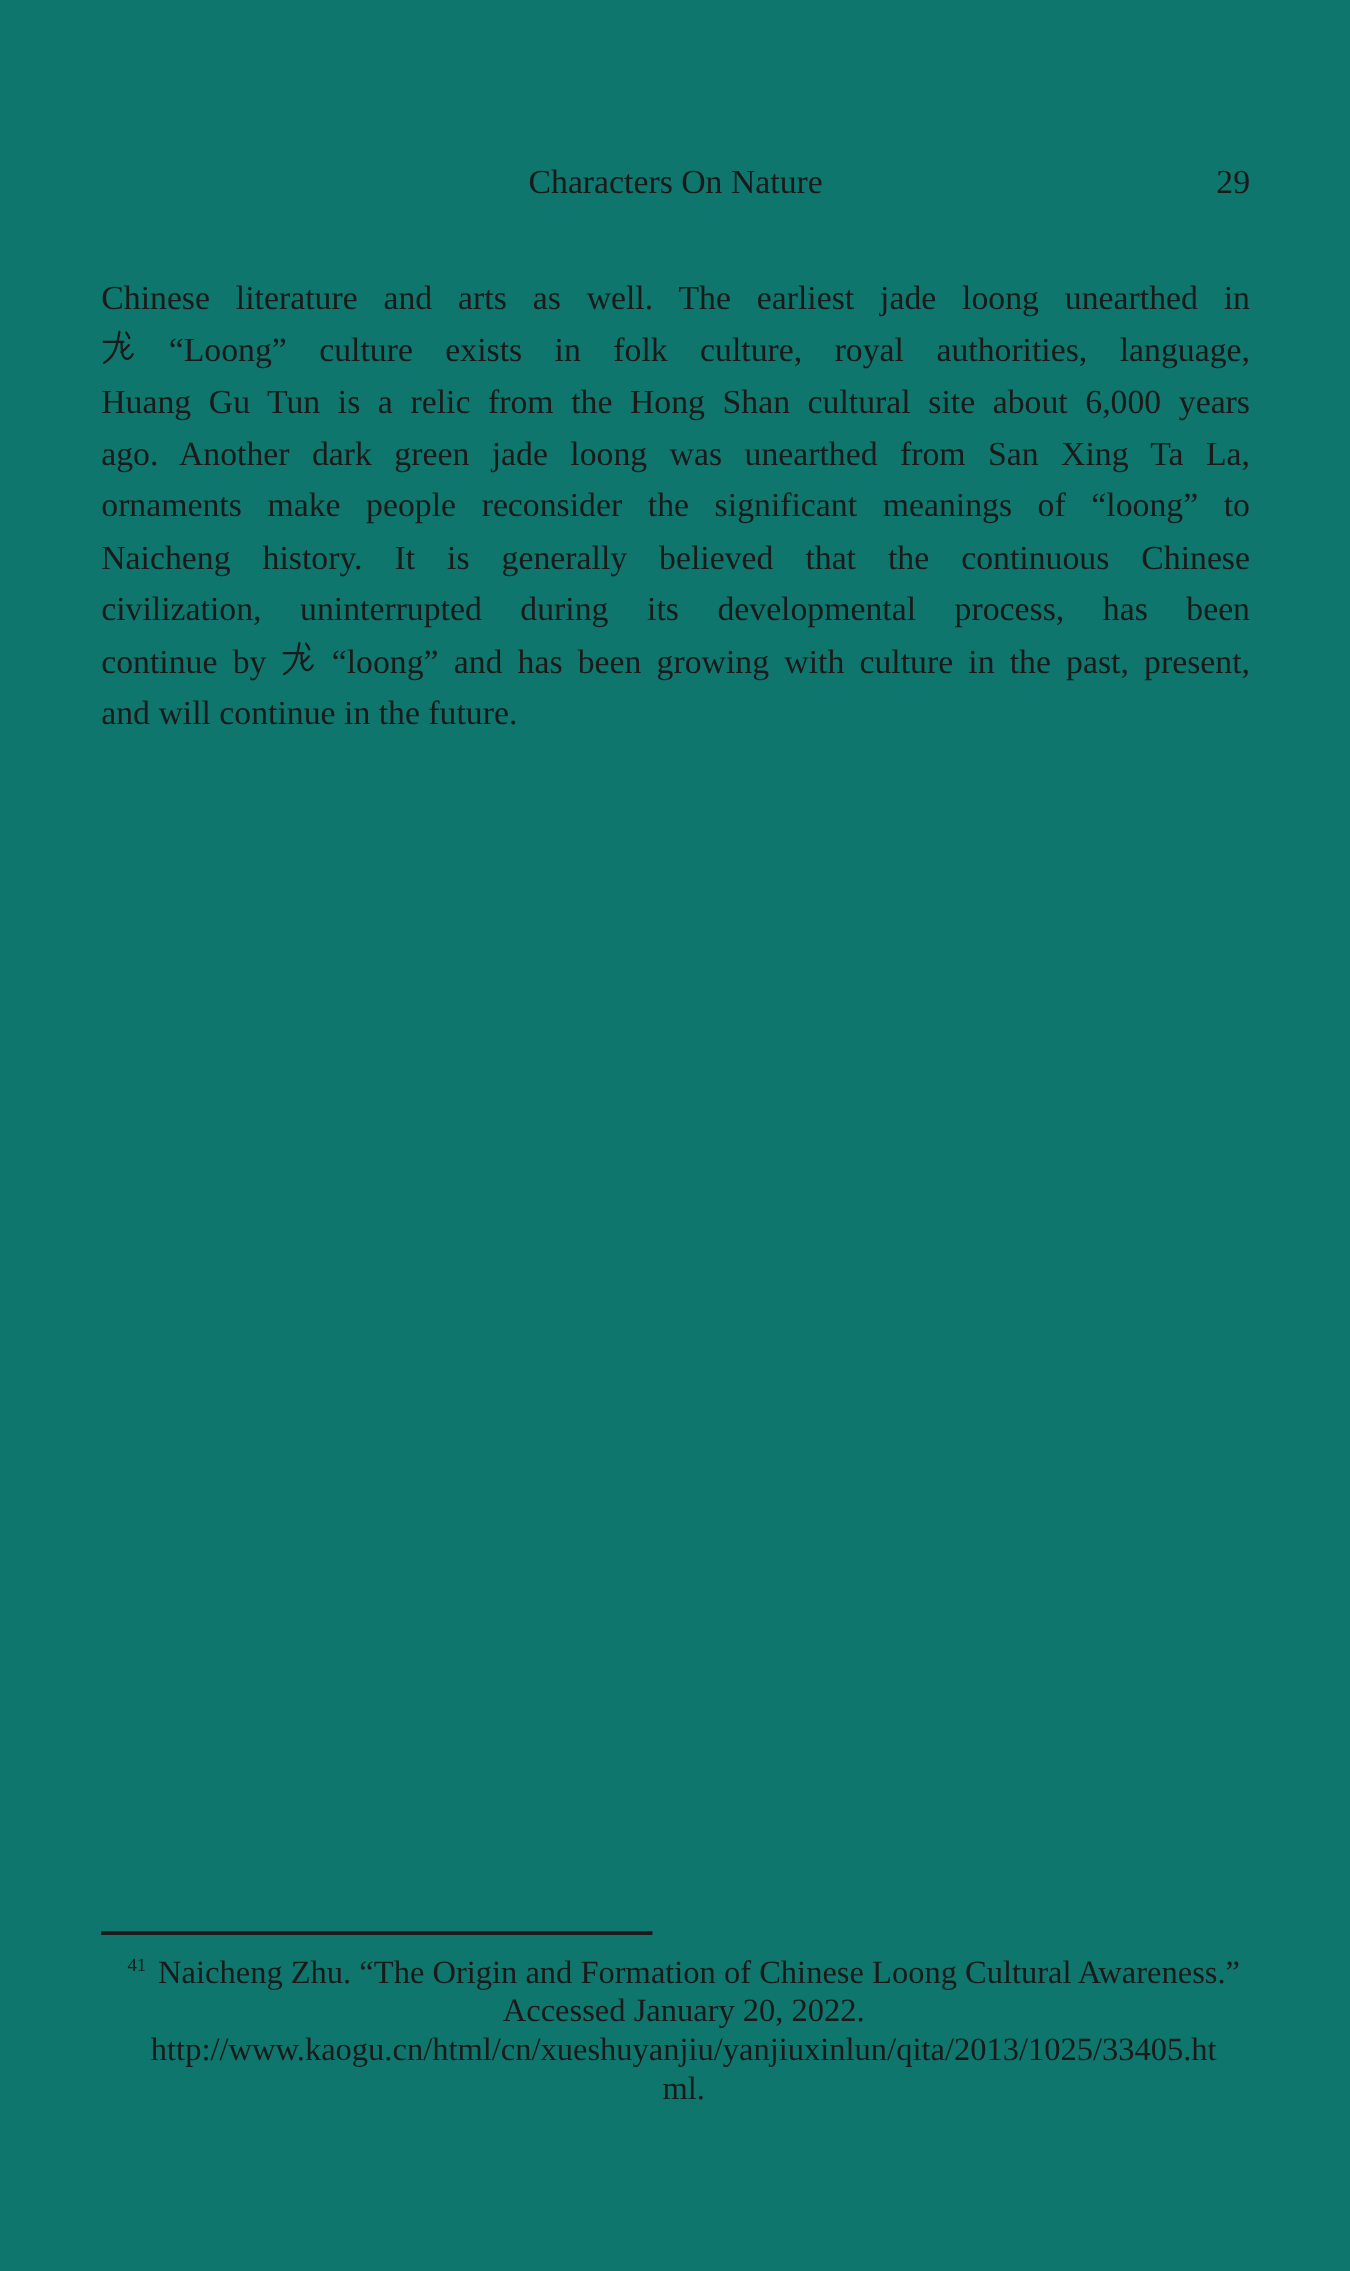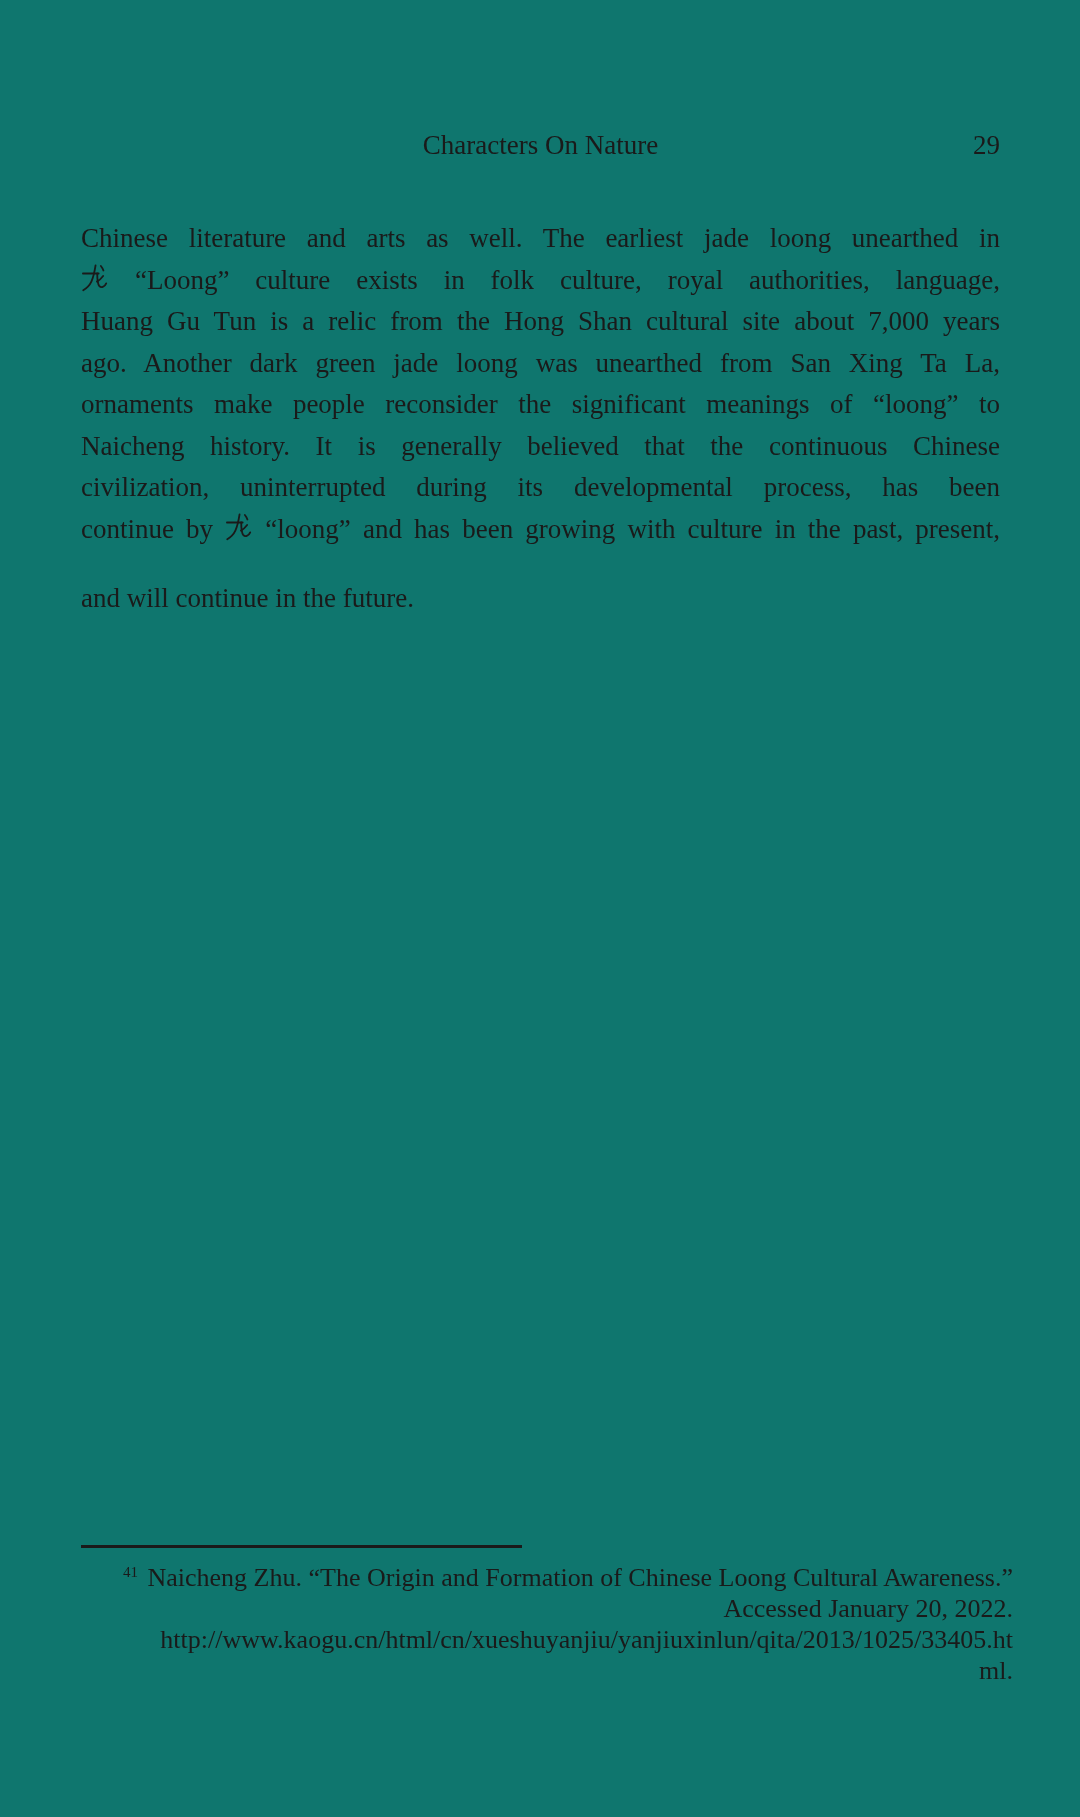--- a/index.html
+++ b/index.html
@@ -42,21 +42,20 @@
   .bline {
     height: 41.5px;
     line-height: 41.5px;
     overflow: hidden;
     text-align: justify;
     text-align-last: justify;
   }
   .bline.last {
     text-align: left;
     text-align-last: left;
-    margin-top: 28px;
   }
   sup.bsup {
     font-size: 16px;
     line-height: 0;
     position: relative;
     top: -10px;
     vertical-align: baseline;
     margin-left: 4px;
     margin-right: 1px;
   }
@@ -96,21 +95,21 @@
     position: absolute;
     top: 1562px;
     left: 81px;
     width: 932px;
     font-size: 26px;
   }
   .fline {
     height: 31px;
     line-height: 31px;
     white-space: nowrap;
-    text-align: right;
+    text-align: center;
   }
   sup.fsup {
     font-size: 15px;
     line-height: 0;
     position: relative;
     top: -9px;
     vertical-align: baseline;
     margin-right: 3px;
   }
 </style>
@@ -128,21 +127,21 @@
 
     <div class="bline">Chinese literature and arts as well. The earliest jade loong unearthed in</div>
 
     <div class="bline"><span class="loong"><svg viewBox="0 0 100 100" aria-hidden="true">
             <path d="M7 34 H63"></path>
             <path d="M52 5 C49 24 45 46 37 63 C31 76 21 86 8 94"></path>
             <path d="M58 34 C58 53 58 69 65 78 C72 86 84 83 90 69"></path>
             <path d="M79 43 C73 51 66 58 57 63"></path>
             <path d="M71 7 C75 12 78 17 80 23"></path>
           </svg><span class="sr">龙</span></span><span> “Loong” culture exists in folk culture, royal authorities, language,</span></div>
-    <div class="bline">Huang Gu Tun is a relic from the Hong Shan cultural site about 7,000 years</div>
+    <div class="bline">Huang Gu Tun is a relic from the Hong Shan cultural site about 6,000 years</div>
     <div class="bline">ago. Another dark green jade loong was unearthed from San Xing Ta La,</div>
 
 
     <div class="bline">ornaments make people reconsider the significant meanings of “loong” to</div>
     <div class="bline">Naicheng history. It is generally believed that the continuous Chinese</div>
     <div class="bline">civilization, uninterrupted during its developmental process, has been</div>
 
     <div class="bline"><span>continue by </span><span class="loong"><svg viewBox="0 0 100 100" aria-hidden="true">
             <path d="M7 34 H63"></path>
             <path d="M52 5 C49 24 45 46 37 63 C31 76 21 86 8 94"></path>

